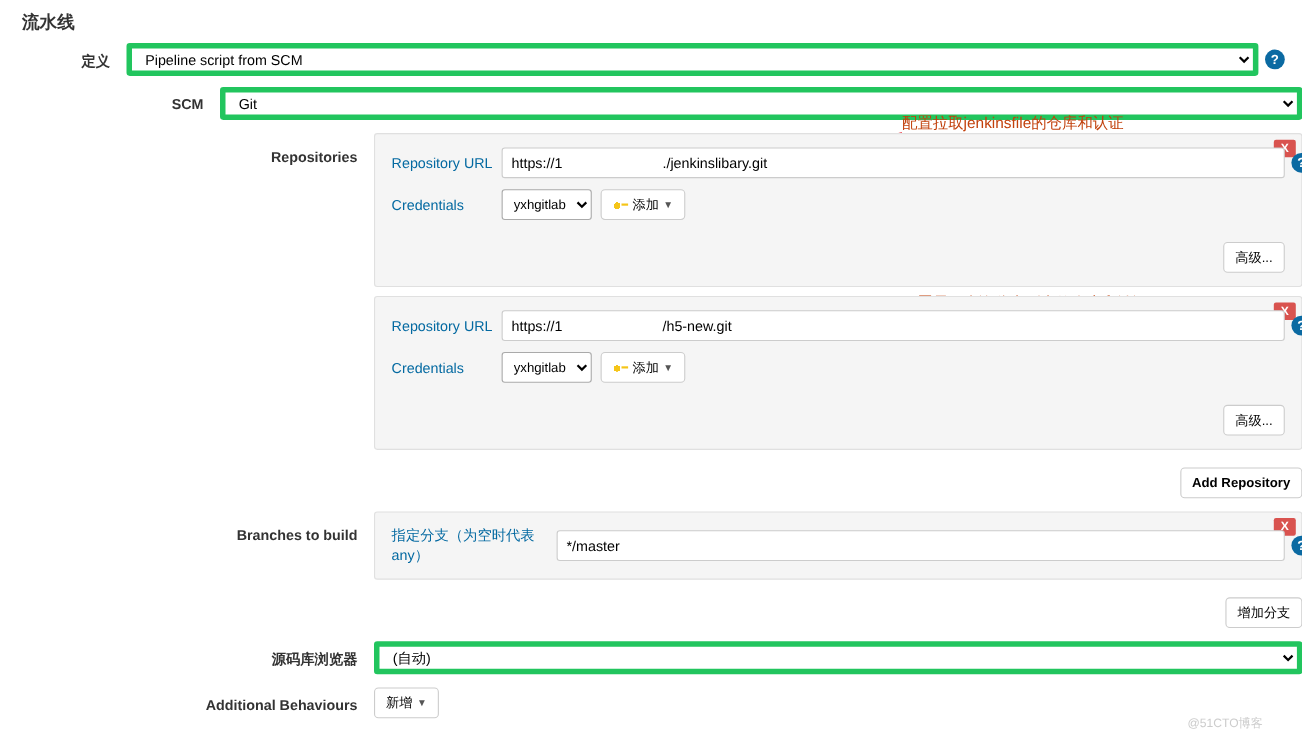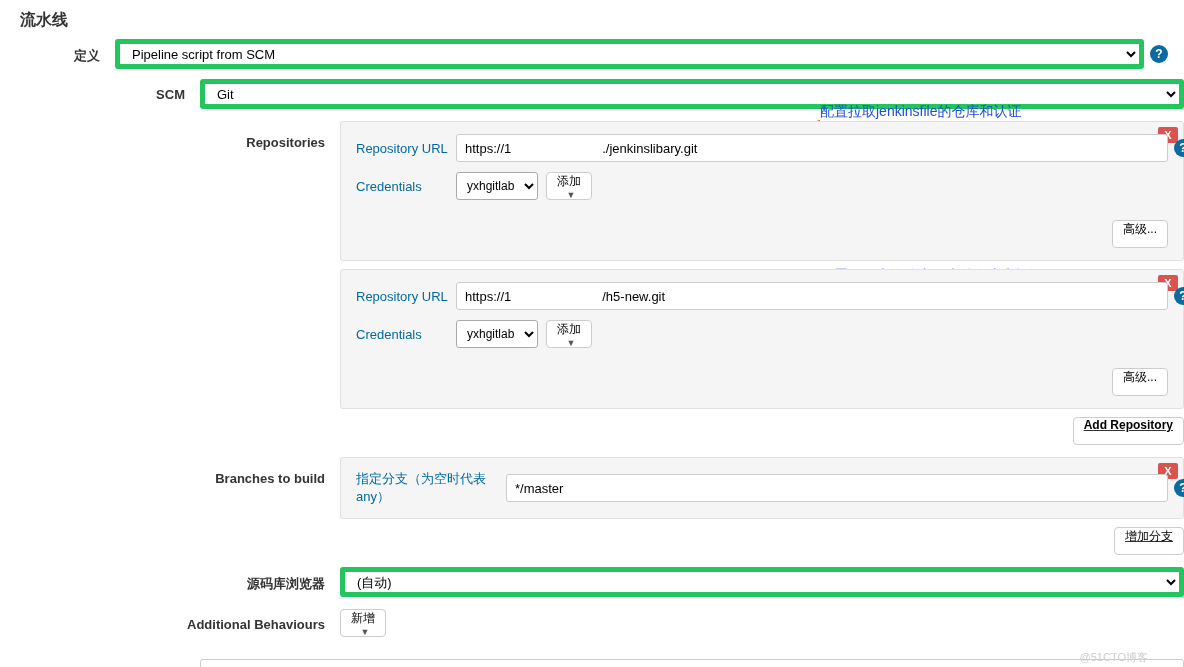--- a/index.html
+++ b/index.html
@@ -15,33 +15,33 @@
     .help-icon { position: absolute; right: -24px; top: 6px; width: 18px; height: 18px; border-radius: 50%; background: #0b6aa2; color: #fff; font-size: 12px; font-weight: bold; display: flex; align-items: center; justify-content: center; cursor: pointer; }
     .repo-block { background: #f5f5f5; border: 1px solid #e0e0e0; border-radius: 3px; padding: 12px 15px 12px 15px; position: relative; margin-bottom: 8px; }
     .repo-block.inner-bottom { padding-bottom: 50px; }
     .delete-btn { position: absolute; top: 5px; right: 5px; width: 20px; height: 16px; background: #d9534f; color: #fff; font-size: 11px; font-weight: bold; display: flex; align-items: center; justify-content: center; border-radius: 2px; cursor: pointer; }
     .repo-row { display: flex; align-items: center; margin-bottom: 10px; position: relative; }
     .repo-label { width: 100px; text-align: left; color: #0369a1; font-size: 13px; }
     .repo-label.wider { width: 150px; }
     .repo-field { flex: 1; position: relative; }
     .repo-input { width: 100%; height: 28px; border: 1px solid #ccc; border-radius: 3px; padding: 0 8px; font-size: 13px; }
     .cred-select { height: 28px; border: 1px solid #aaa; border-radius: 3px; padding: 0 6px; font-size: 12px; background: #fff; min-width: 80px; }
-    .btn { display: inline-flex; align-items: center; height: 28px; padding: 0 10px; border: 1px solid #ccc; border-radius: 4px; background: #fff; font-size: 12px; cursor: pointer; flex-direction: column; }
+    .btn { display: inline-flex; align-items: center; height: 28px; padding: 0 10px; border: 1px solid #ccc; border-radius: 4px; background: #fff; font-size: 12px; cursor: pointer; }
     .btn.add-cred { margin-left: 8px; }
     .btn.adv { position: absolute; bottom: 12px; right: 15px; }
     .btn.addrepo { font-weight: bold; }
     .btn.newbhv { }
     .key-icon { display: inline-block; width: 14px; height: 10px; background: radial-gradient(circle at 4px 5px, #f5c518 3px, transparent 3px), linear-gradient(#f5c518,#f5c518); background-size: 8px 8px, 6px 2px; background-position: 0 1px, 8px 4px; background-repeat: no-repeat; margin-right: 4px; }
     .dropdown-arrow { margin-left: 4px; font-size: 9px; color: #555; }
-    .annot { position: absolute; color: #1d4ed8; font-size: 14px; pointer-events: none; font-weight: normal; white-space: nowrap; }
+    .annot { position: absolute; color: #c2410c; font-size: 14px; pointer-events: none; font-weight: normal; white-space: nowrap; }
     .arrow-svg { position: absolute; pointer-events: none; }
     .def-sub { margin-left: 115px; margin-right: 40px; }
     .section-row { display: flex; align-items: flex-start; margin-top: 12px; }
     .watermark { position: absolute; right: 36px; bottom: 2px; color: #ccc; font-size: 11px; }
-    .btn-row-right { display: flex; justify-content: flex-end; margin-top: 0; text-decoration: underline; }
+    .btn-row-right { display: flex; justify-content: flex-end; margin-top: 16px; }
   </style>
 </head>
 <body>
 
 <div class="page-title">流水线</div>
 
 <div class="form-row">
   <div class="label-col">定义</div>
   <div class="field-col def-sub" style="margin-left:0;">
     <select class="select-full">

